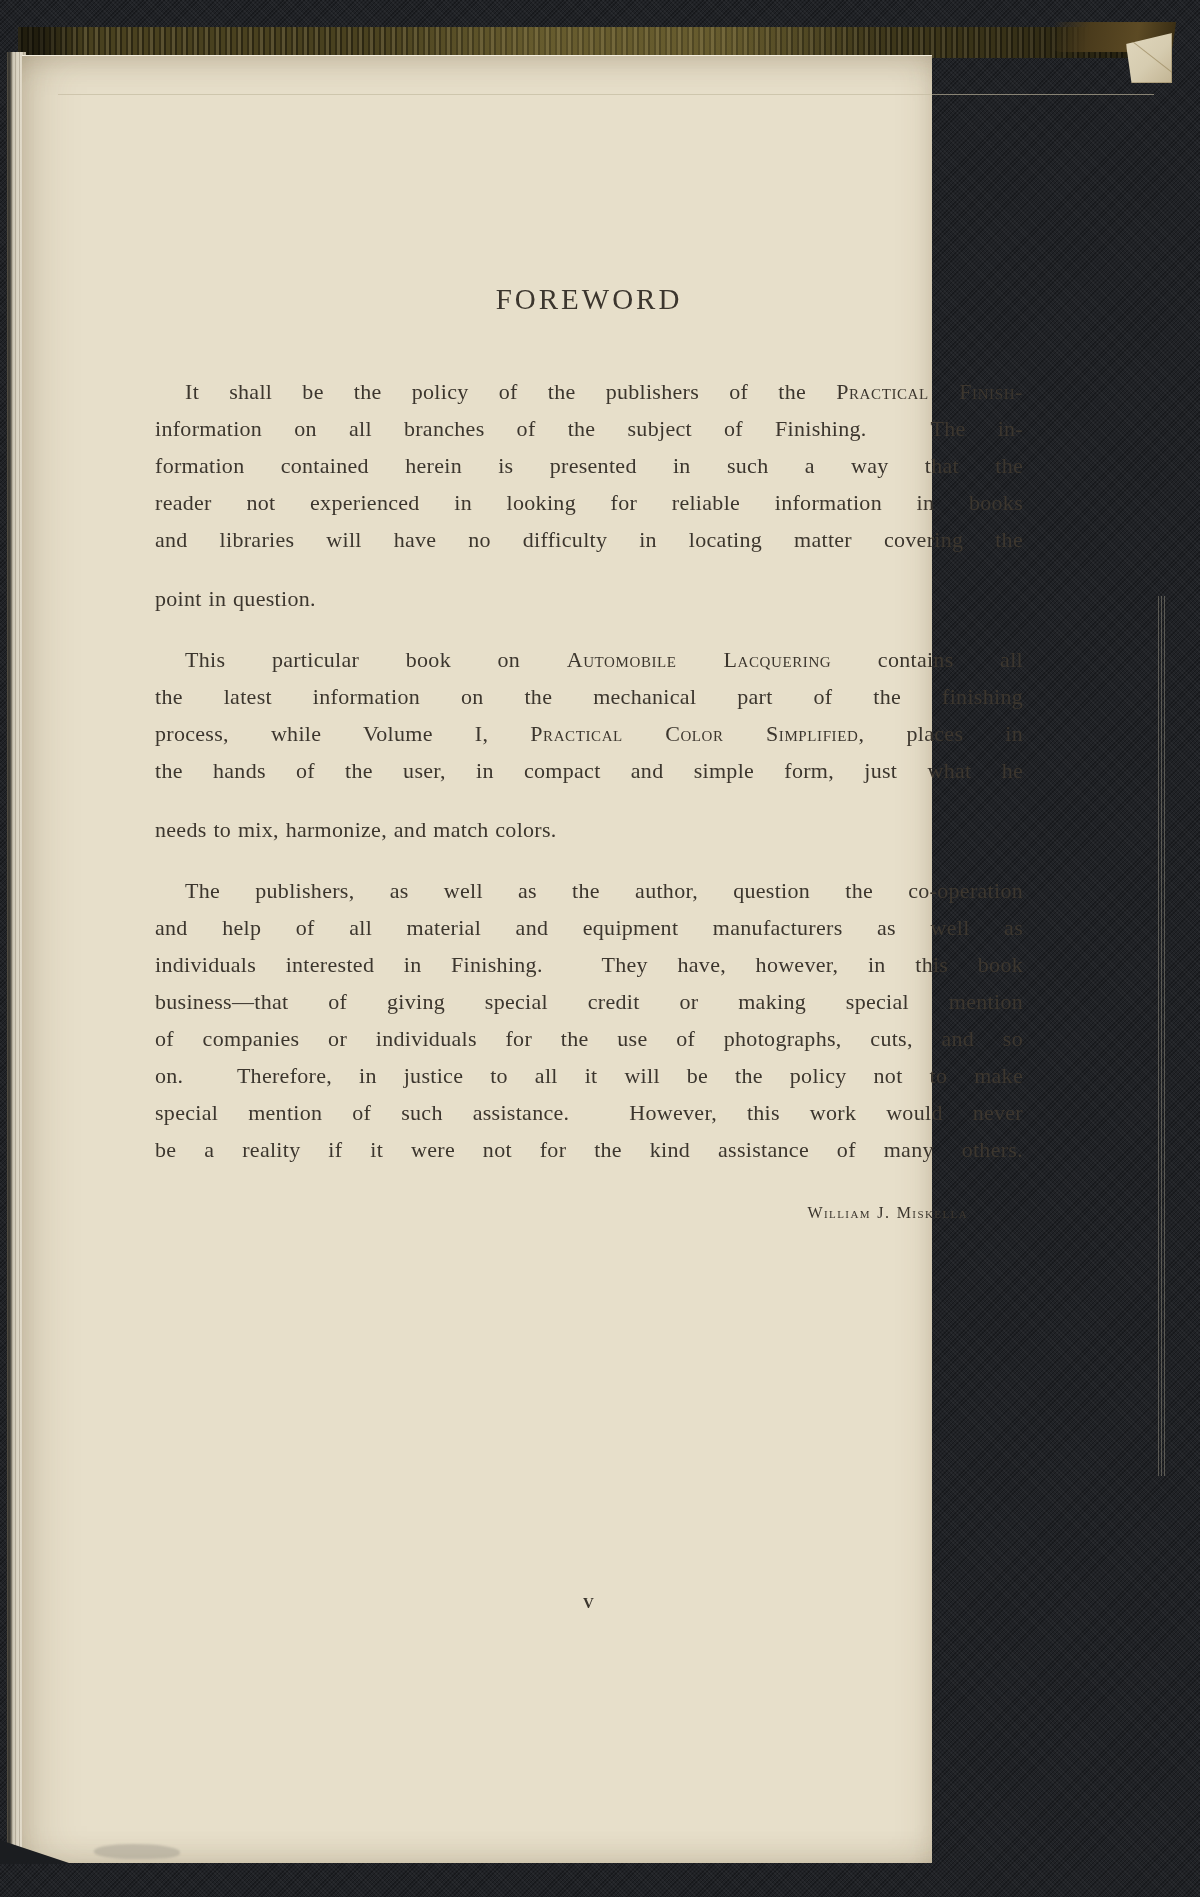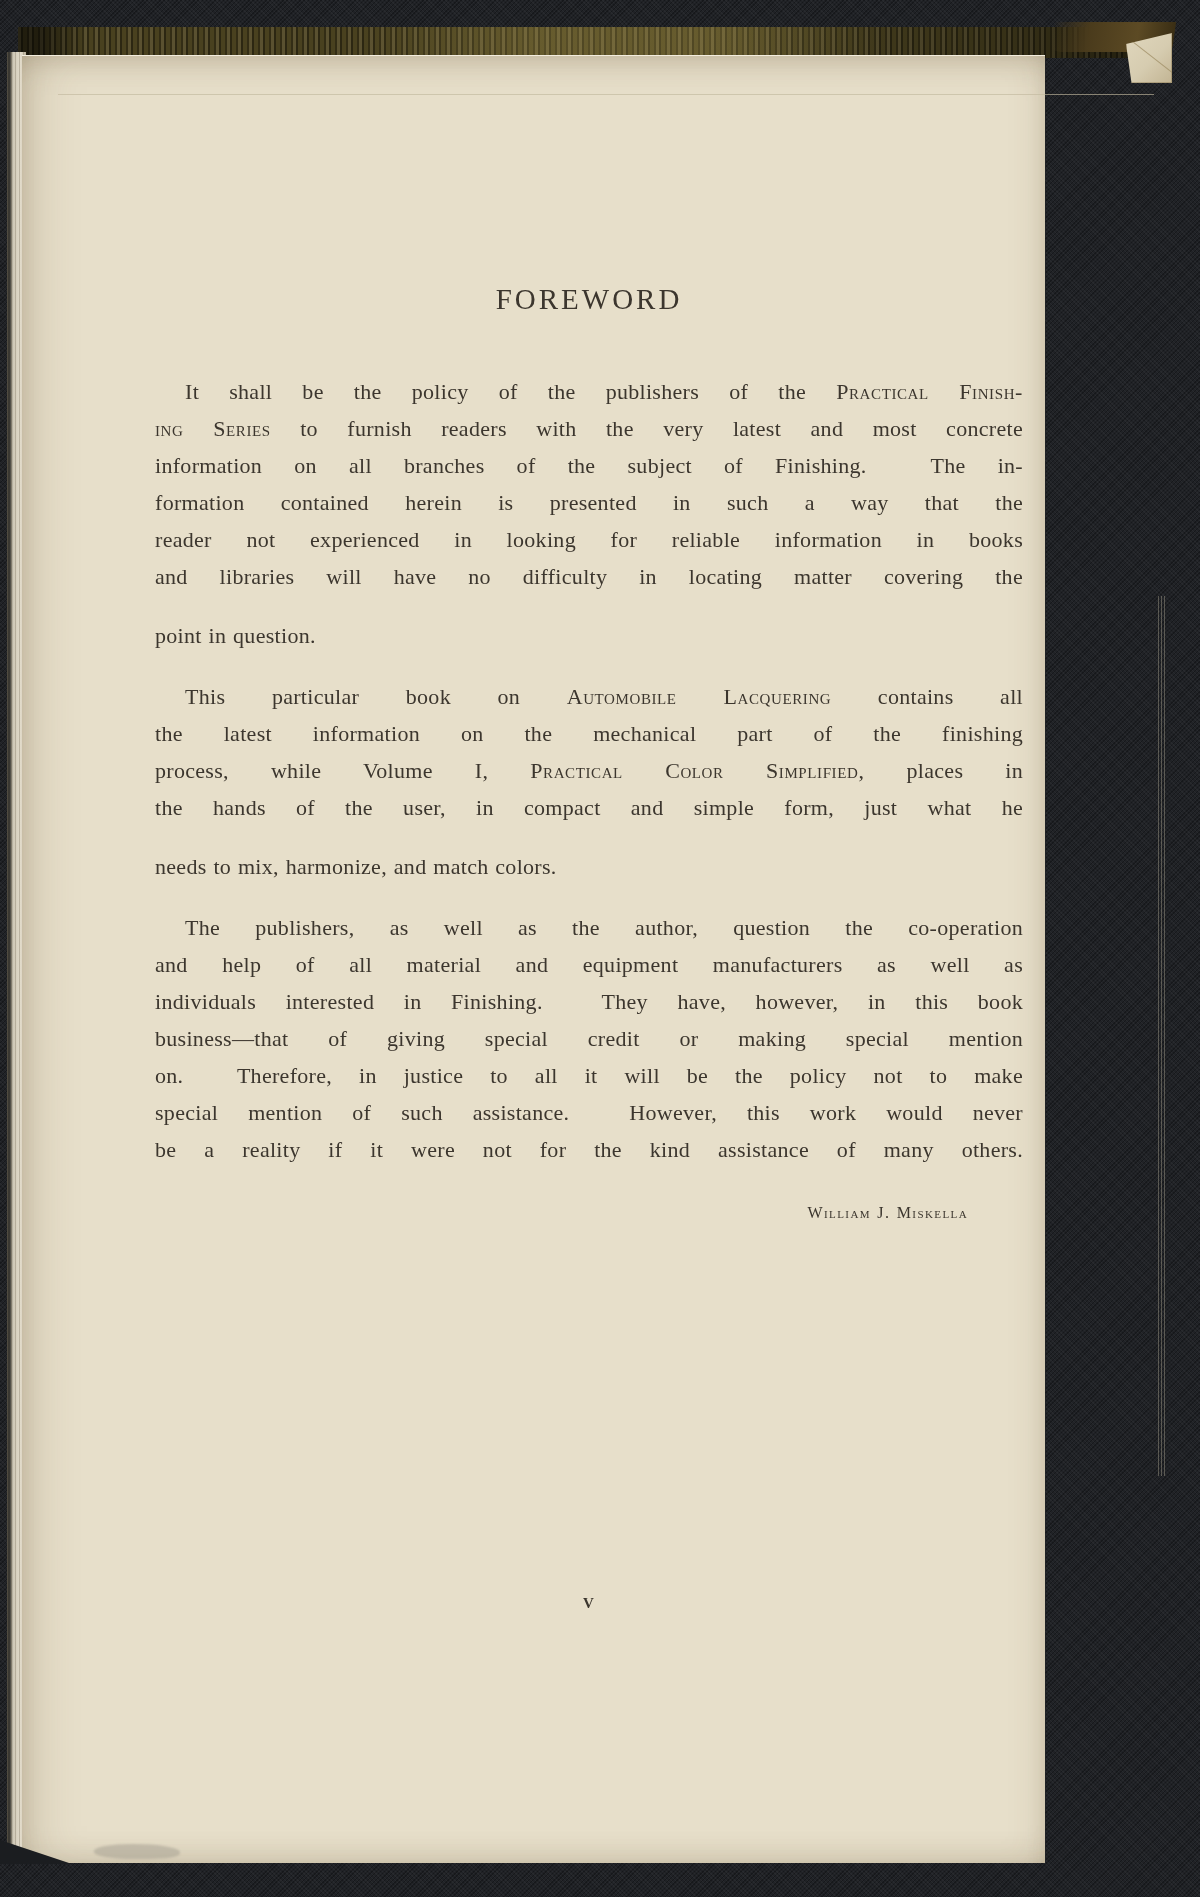--- a/index.html
+++ b/index.html
@@ -39,21 +39,21 @@
   }
   
   .left-sliver{
     position:absolute;left:7px;top:52px;width:19px;height:1806px;
     background:
       repeating-linear-gradient(90deg, rgba(120,110,90,.35) 0 1px, transparent 1px 4px),
       linear-gradient(90deg,#3a3832 0 3px,#cfc8b6 6px,#e3dccb 14px,#baB09a 19px);
   }
   
   .page{
-    position:absolute;left:22px;top:55px;width:1023px;height:1807px;
+    position:absolute;left:22px;top:55px;width:910px;height:1807px;
     background-image:
       radial-gradient(ellipse at 46% 28%, rgba(255,255,255,.30), rgba(255,255,255,0) 62%),
       linear-gradient(90deg, rgba(110,90,50,.16), rgba(110,90,50,0) 9%, rgba(110,90,50,0) 90%, rgba(110,90,50,.10)),
       linear-gradient(#e8e0cb,#e6decа);
     background-color:#e7dfca;
     border-top:1px solid #f3edde;
     box-shadow:
       inset 28px 0 55px -30px rgba(90,70,35,.35),
       inset -18px 0 45px -28px rgba(90,70,35,.28),
       inset 0 22px 40px -26px rgba(90,70,35,.30),
@@ -117,39 +117,39 @@
   <div class="page">
     <div class="under-edge-line"></div>
     <div class="right-edge-lines"></div>
     <div class="bottom-smudge"></div>
 
     <div class="text-col">
       <h1 class="title">FOREWORD</h1>
       <div>
           <div class="para">
             <div class="line indent"><span>It shall be the policy of the publishers of the </span><span class="sc">Practical Finish-</span></div>
-            <div class="line"><span class="sc">ing Series</span><span> to furnish readers with the very latest and most concrete</span></div>
             <div class="line"><span>information on all branches of the subject of Finishing.&nbsp; The in-</span></div>
             <div class="line"><span>formation contained herein is presented in such a way that the</span></div>
             <div class="line"><span>reader not experienced in looking for reliable information in books</span></div>
             <div class="line"><span>and libraries will have no difficulty in locating matter covering the</span></div>
             <div class="line last"><span>point in question.</span></div>
           </div>
           <div class="para">
             <div class="line indent"><span>This particular book on </span><span class="sc">Automobile Lacquering</span><span> contains all</span></div>
             <div class="line"><span>the latest information on the mechanical part of the finishing</span></div>
             <div class="line"><span>process, while Volume I, </span><span class="sc">Practical Color Simplified,</span><span> places in</span></div>
             <div class="line"><span>the hands of the user, in compact and simple form, just what he</span></div>
             <div class="line last"><span>needs to mix, harmonize, and match colors.</span></div>
           </div>
           <div class="para">
             <div class="line indent"><span>The publishers, as well as the author, question the co-operation</span></div>
             <div class="line"><span>and help of all material and equipment manufacturers as well as</span></div>
             <div class="line"><span>individuals interested in Finishing.&nbsp; They have, however, in this book</span></div>
             <div class="line"><span>business—that of giving special credit or making special mention</span></div>
+            <div class="line"><span>of companies or individuals for the use of photographs, cuts, and so</span></div>
             <div class="line"><span>on.&nbsp; Therefore, in justice to all it will be the policy not to make</span></div>
             <div class="line"><span>special mention of such assistance.&nbsp; However, this work would never</span></div>
             <div class="line"><span>be a reality if it were not for the kind assistance of many others.</span></div>
           </div>
         </div>
       <div class="signature"><span class="sc">William J. Miskella</span></div>
     </div>
 
     <div class="page-number">v</div>
   </div>

